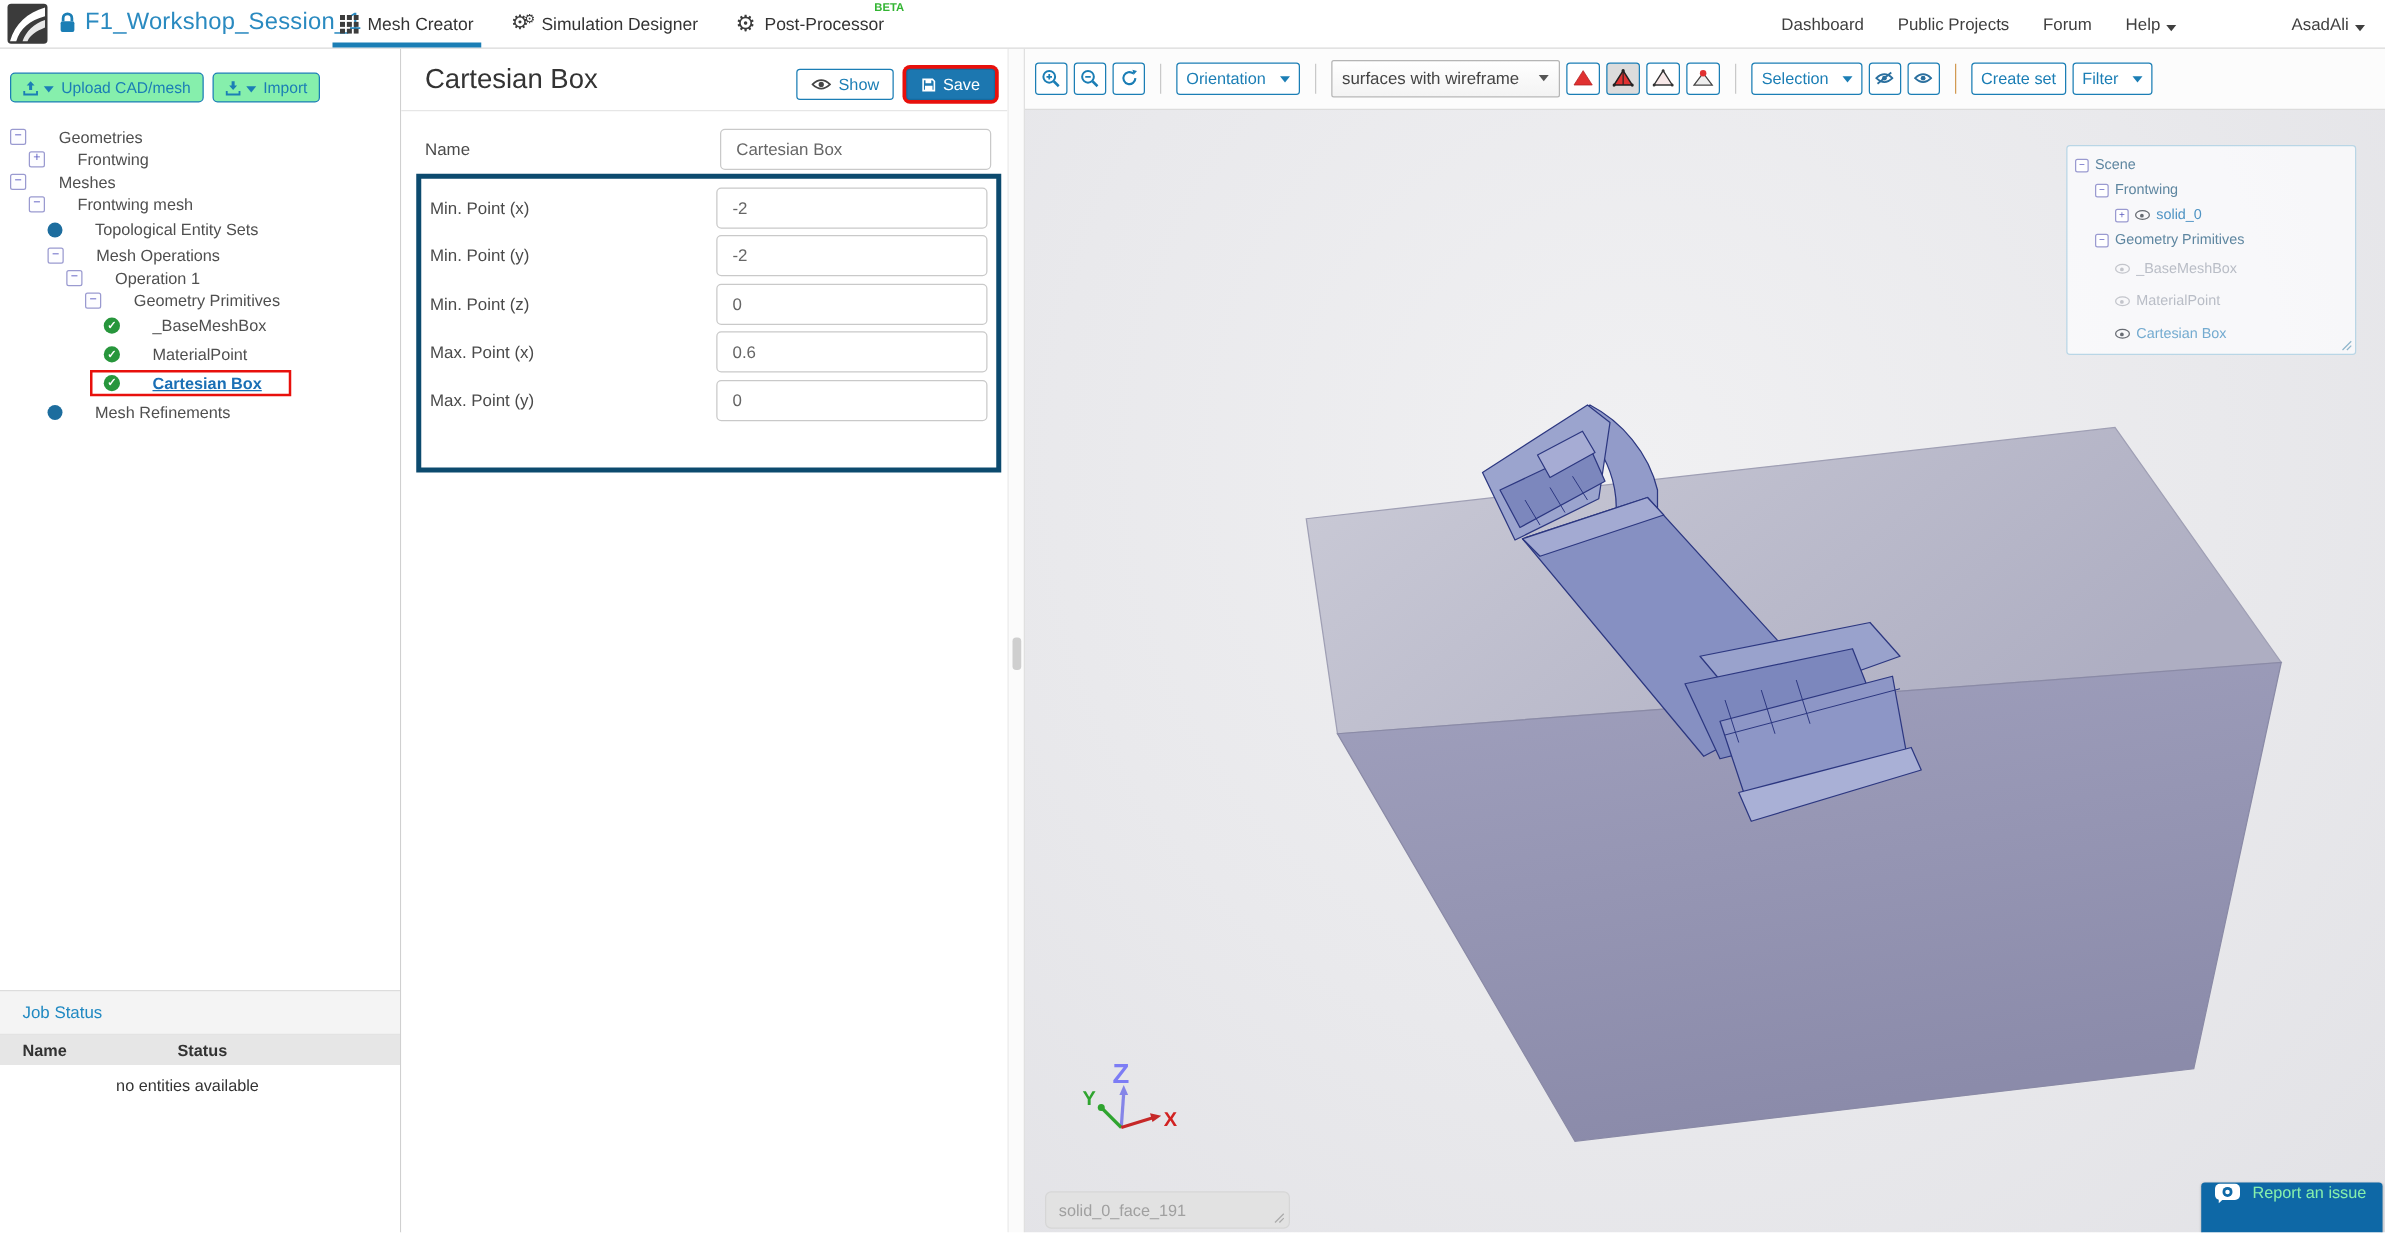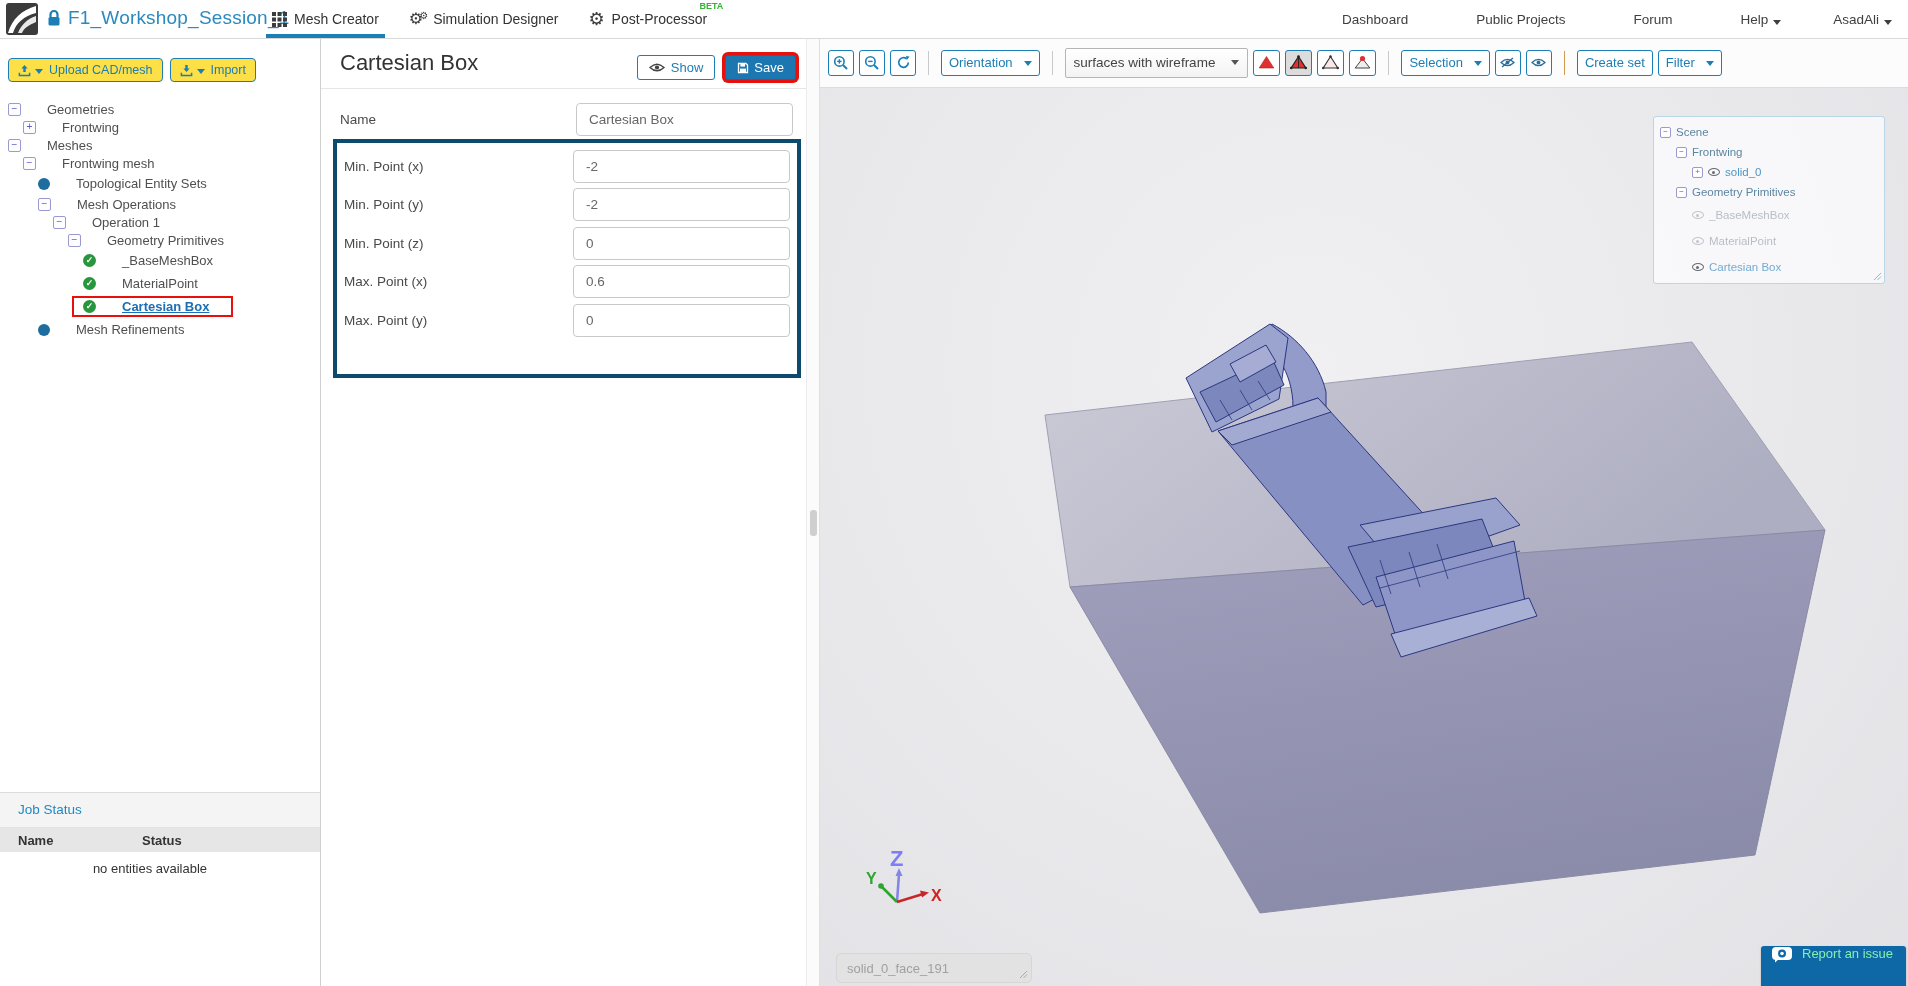--- a/index.html
+++ b/index.html
@@ -13,27 +13,27 @@
   .logo{position:absolute;left:6px;top:3px;width:32px;height:32px;border-radius:3px;background:#3b3b3b;overflow:hidden;}
   .lock{position:absolute;left:46px;top:9px;}
   .proj-title{position:absolute;left:68px;top:7px;font-size:19px;color:#2a8ac0;letter-spacing:.2px;}
   .tabs{position:absolute;left:272px;top:0;height:38px;display:flex;align-items:center;gap:30px;}
   .tab{position:relative;height:38px;display:flex;align-items:center;gap:7px;font-size:14px;color:#333;cursor:pointer;}
   .tab.active::after{content:"";position:absolute;left:-6px;right:-6px;bottom:0;height:4px;background:#1b7eb5;}
   .gear{font-size:16px;color:#3c3c3c;line-height:1;}
   .gear-small{font-size:10px;color:#3c3c3c;position:relative;left:-4px;top:-5px;}
   .beta{position:absolute;top:1px;right:-16px;font-size:9px;font-weight:bold;color:#33b533;}
   .top-links{position:absolute;right:16px;top:0;height:38px;display:flex;align-items:center;gap:27px;font-size:13.5px;color:#3f3f3f;}
-  .top-links .usr{margin-left:25px;}
+  .top-links .usr{margin-left:65px;}
   .caret{display:inline-block;width:0;height:0;border-left:4px solid transparent;border-right:4px solid transparent;border-top:5px solid currentColor;margin-left:5px;position:relative;top:1px;}
-  .tlink{cursor:pointer;margin-left:41px;}
+  .tlink{cursor:pointer;}
   
   .sidebar{position:absolute;left:0;top:38px;width:320px;height:948px;background:#fff;border-right:1px solid #d0d0d0;}
   .side-btns{position:absolute;left:8px;top:20px;display:flex;gap:7px;}
-  .btn-outline{display:inline-flex;align-items:center;gap:6px;border:1px solid #1b7eb5;border-radius:4px;background:#fde047;color:#1b7eb5;font-size:12.5px;padding:4px 9px;cursor:pointer;}
+  .btn-outline{display:inline-flex;align-items:center;gap:6px;border:1px solid #1b7eb5;border-radius:4px;background:#86efac;color:#1b7eb5;font-size:12.5px;padding:4px 9px;cursor:pointer;}
   .sidebar-tree{position:absolute;left:0;top:62px;width:320px;}
   .trow{height:18px;display:flex;align-items:center;font-size:13px;color:#4f4f4f;cursor:pointer;}
   .trow.tall{height:23px;}
   .tinner{display:inline-flex;align-items:center;gap:6px;}
   .tinner.hl{border:2px solid #e8100c;padding:1px 22px 1px 9px;margin-left:-11px;}
   .tic{flex:0 0 auto;display:inline-block;text-align:center;}
   .tic-minus,.tic-plus{width:11px;height:11px;border:1px solid #9a9ad0;border-radius:2px;background:#fdfdff;color:#5b5bc0;font-size:10px;line-height:9px;}
   .tic-dot{width:12px;height:12px;border-radius:50%;background:#1d6d9e;}
   .tic-check{width:13px;height:13px;border-radius:50%;background:#27963c;color:#fff;font-size:9px;font-weight:bold;line-height:13px;}
   .tlb{white-space:nowrap;margin-left:20px;}

